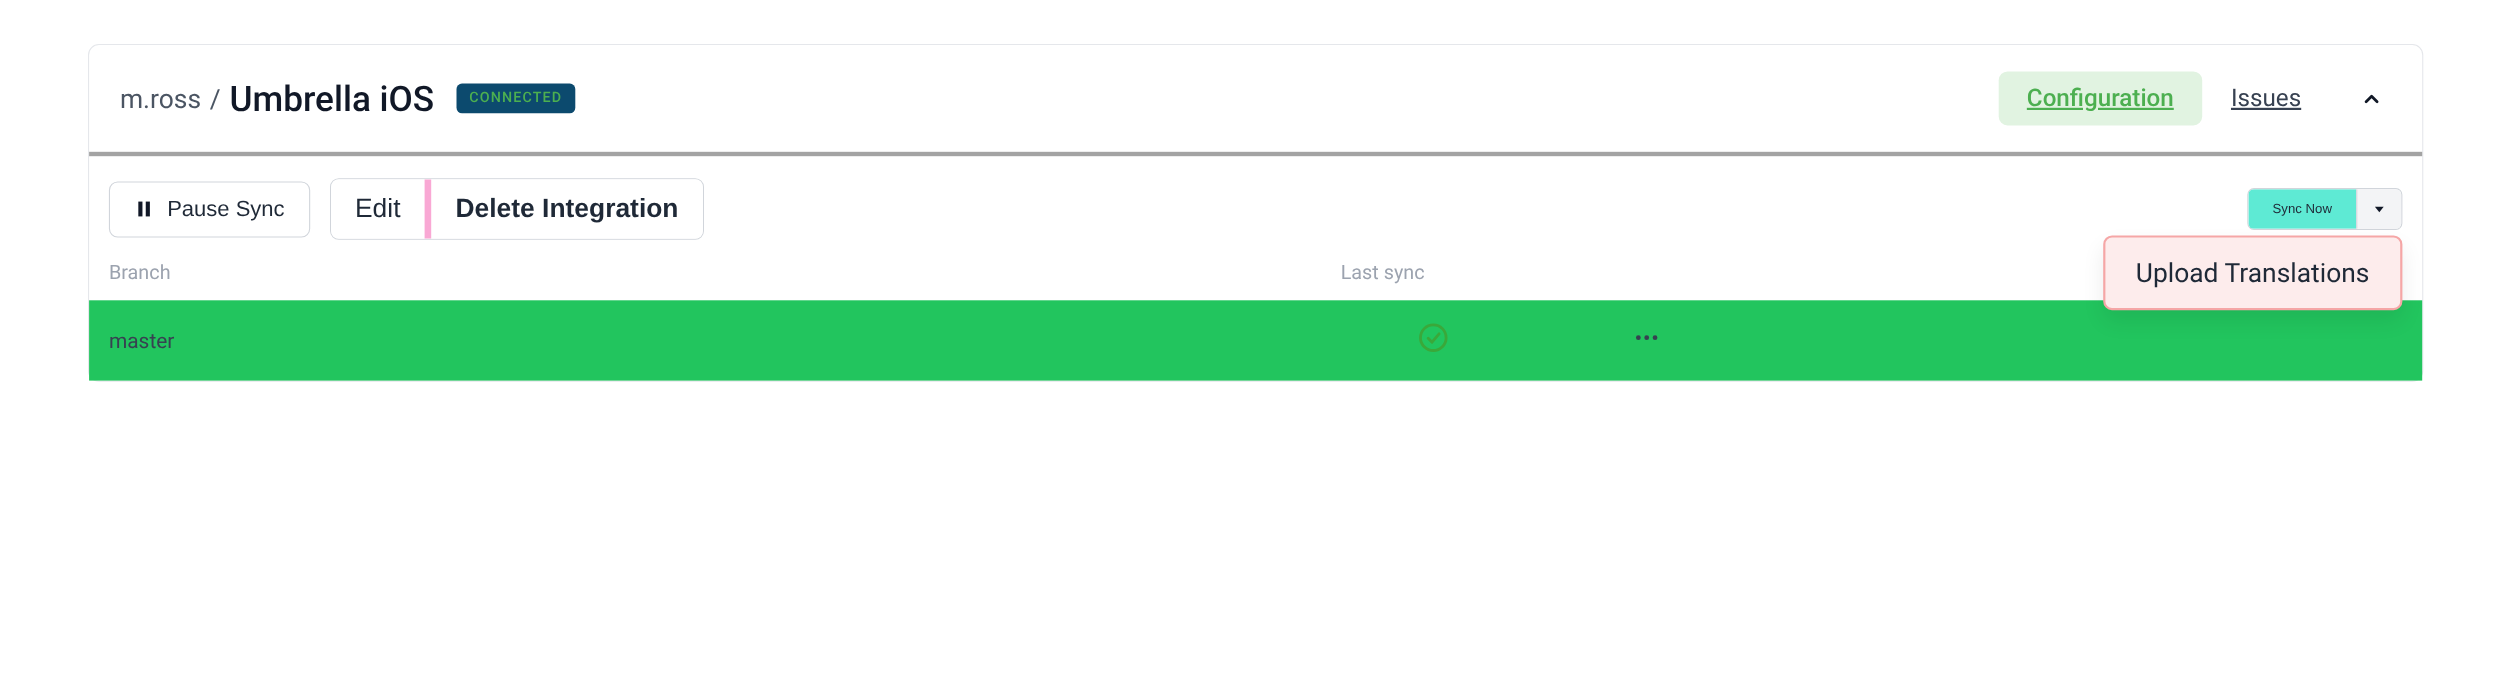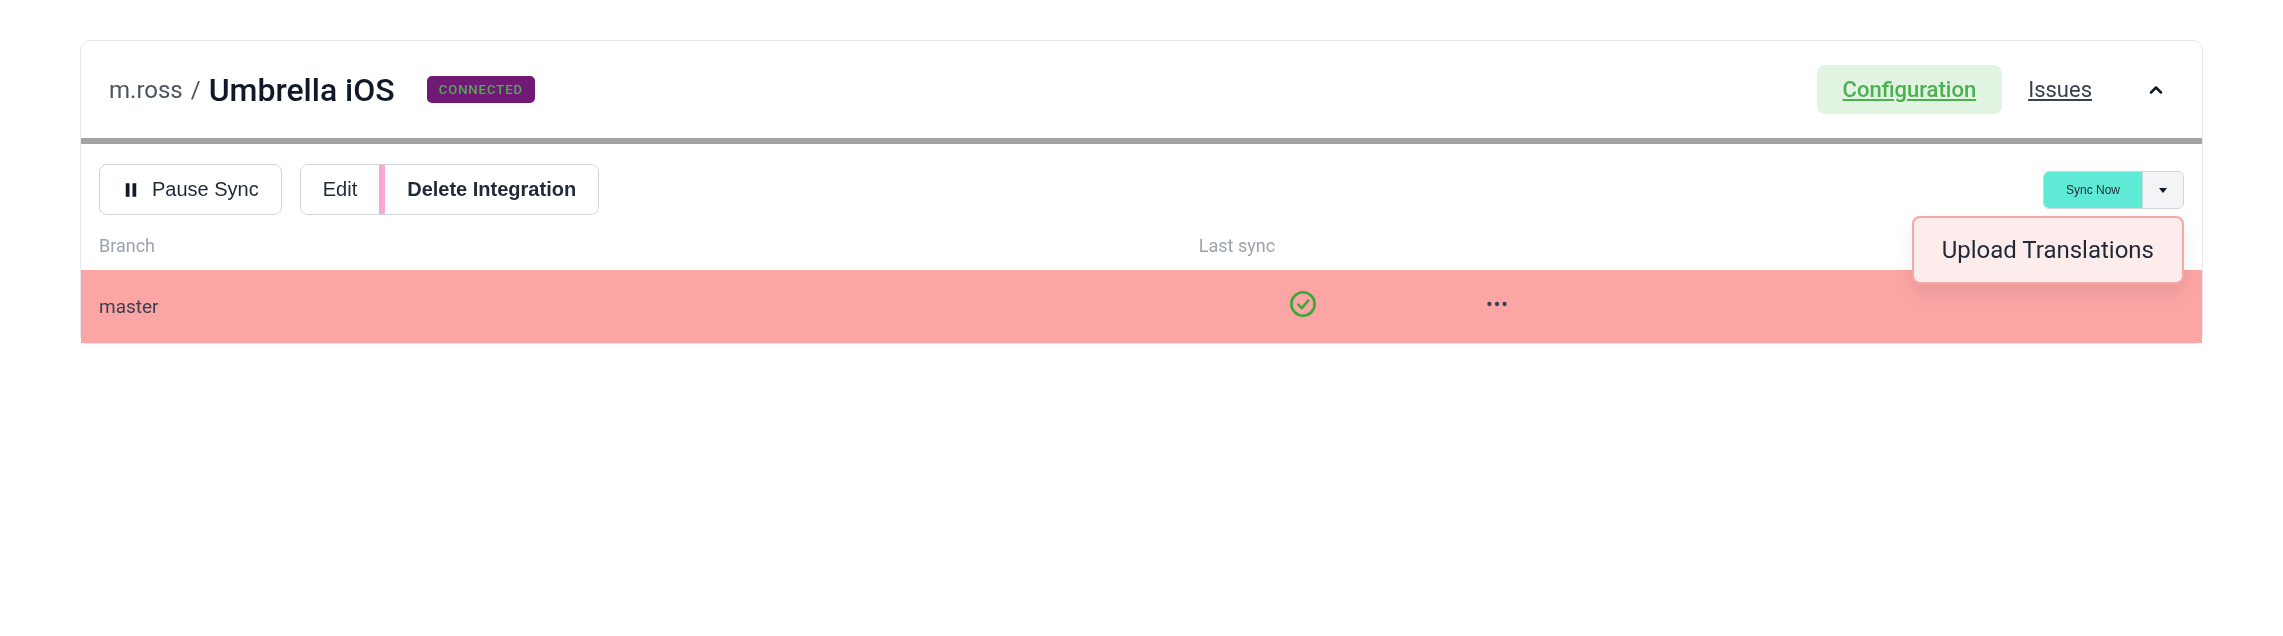--- a/index.html
+++ b/index.html
@@ -16,21 +16,21 @@
     border: 1px solid #e5e7eb;
     border-radius: 10px;
     background: #fff;
     overflow: visible;
     position: relative;
   }
   .panel-header {
     display: flex;
     align-items: center;
     padding: 24px 28px;
-    border-bottom: 6px solid #a3a3a3;
+    border-bottom: 4px solid #a3a3a3;
   }
   .breadcrumb {
     display: flex;
     align-items: center;
     gap: 8px;
     flex: 1;
   }
   .breadcrumb-owner {
     color: #4b5563;
     font-size: 24px;
@@ -39,28 +39,28 @@
   .breadcrumb-sep {
     color: #4b5563;
     font-size: 24px;
   }
   .breadcrumb-project {
     color: #111827;
     font-size: 32px;
     font-weight: 500;
   }
   .status-badge {
-    background: #701a75;
+    background: #0c4a6e;
     color: #4caf50;
     font-size: 13px;
     font-weight: 500;
     letter-spacing: 1px;
     padding: 6px 12px;
     border-radius: 5px;
-    margin-left: 24px;
+    margin-left: 12px;
   }
   .header-tabs {
     display: flex;
     align-items: center;
     gap: 0;
   }
   .tab {
     font-size: 22px;
     padding: 12px 26px;
     border-radius: 8px;
@@ -101,21 +101,21 @@
   .btn-group {
     display: inline-flex;
     border: 1px solid #d1d5db;
     border-radius: 8px;
     overflow: hidden;
   }
   .btn-group .btn-seg {
     border: none;
     background: #fff;
     padding: 13px 22px;
-    font-size: 20px;
+    font-size: 24px;
     color: #1f2937;
     cursor: pointer;
   }
   .btn-group .btn-seg + .btn-seg {
     border-left: 6px solid #f9a8d4;
     font-weight: bold;
   }
   .spacer {
     flex: 1;
   }
@@ -164,34 +164,35 @@
     display: flex;
     padding: 0 28px 14px 18px;
     color: #9ca3af;
     font-size: 18px;
   }
   .col-branch {
     flex: 0 0 53%;
   }
   .col-lastsync {
     flex: 0 0 32%;
+    margin-left: 20px;
   }
   .col-status {
     flex: 0 0 10%;
     text-align: center;
   }
   .col-actions {
     flex: 0 0 5%;
     text-align: right;
   }
   .table-row {
     display: flex;
     align-items: center;
     padding: 20px 28px 20px 18px;
-    background: #fca5a5;
+    background: #22c55e;
     font-size: 19px;
     color: #374151;
   }
   .status-icon {
     display: inline-flex;
     justify-content: center;
   }
   .more-icon {
     display: inline-flex;
     justify-content: flex-end;

